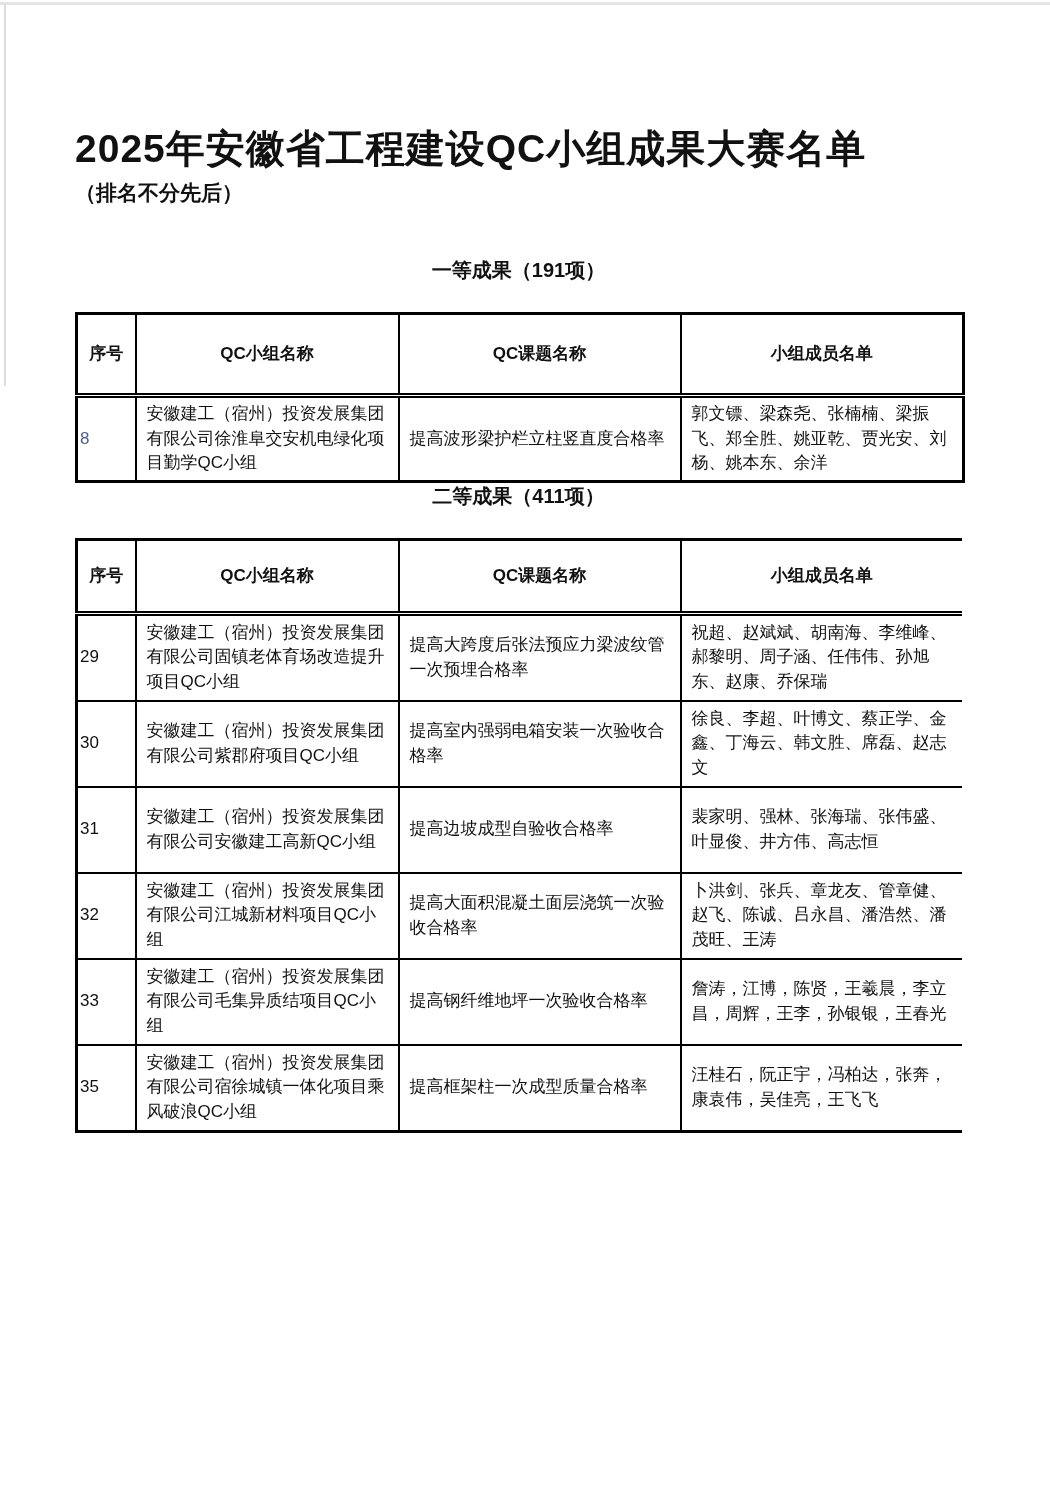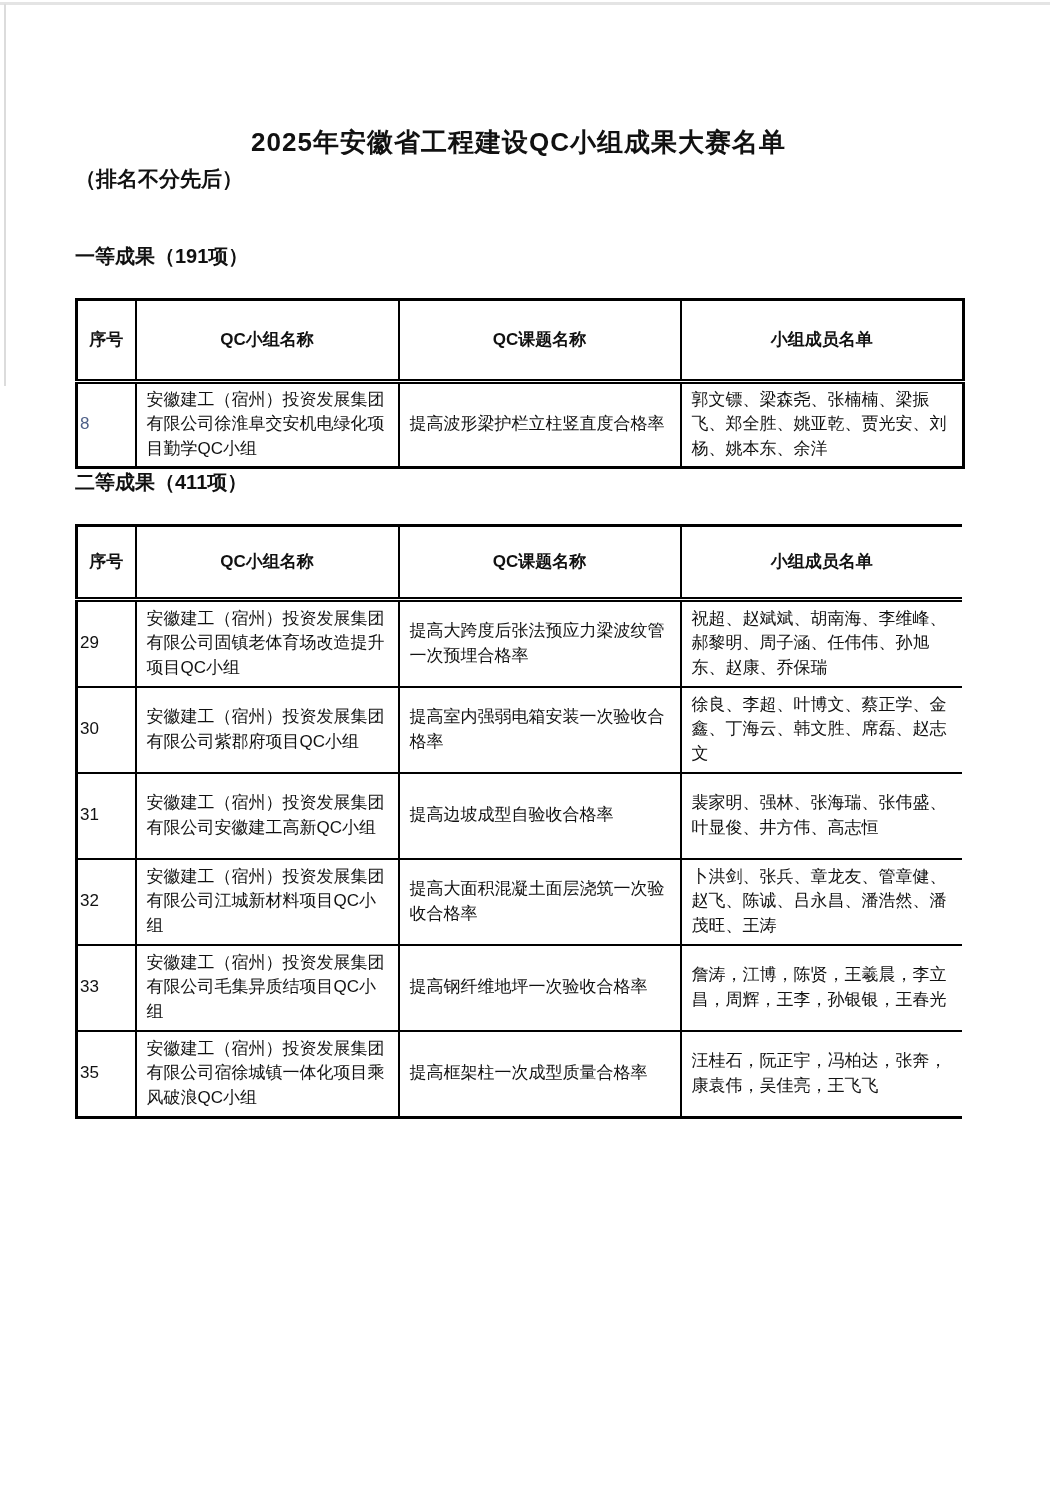--- a/index.html
+++ b/index.html
@@ -18,32 +18,32 @@
   }
   .left-edge {
     position: absolute; top: 4px; left: 4px; width: 2px; height: 382px;
     background: #dcdcdc;
   }
 
   .content { position: absolute; top: 0; left: 75px; width: 887px; }
 
   .doc-title {
     margin-top: 128px;
-    text-align: center;
-    font-size: 26px;
+    font-size: 39px;
     font-weight: bold;
     line-height: 1.1;
     letter-spacing: 1px;
   }
   .doc-subtitle {
     margin-top: 8px;
     font-size: 21px;
     font-weight: bold;
   }
   .section-heading {
+    text-align: center;
     font-size: 20px;
     font-weight: bold;
   }
   .section-heading.first { margin-top: 50px; }
   .section-heading.second { }
 
   .tbl-wrap { margin-top: 28px; }
   .tbl-wrap.clipped { height: 678px; overflow: hidden; }
 
   table {

